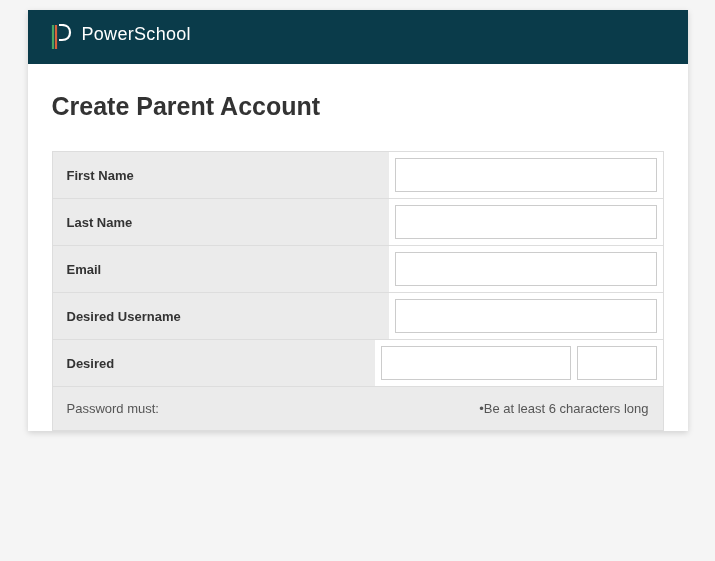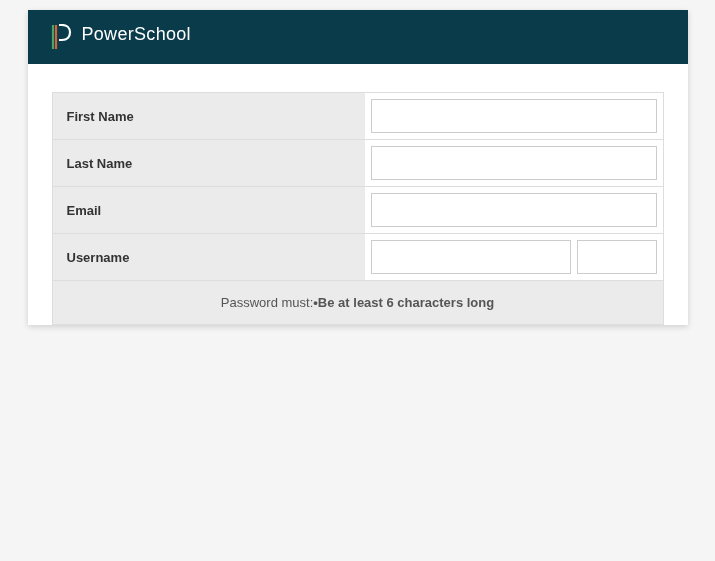--- a/index.html
+++ b/index.html
@@ -59,21 +59,21 @@
       border-collapse: collapse;
     }
     .form-row {
       display: flex;
       border-bottom: 1px solid #dddddd;
     }
     .form-row:last-child {
       border-bottom: none;
     }
     .label-cell {
-      width: 312px;
+      width: 336px;
       background: #ebebeb;
       padding: 14px 14px;
       font-size: 13px;
       font-weight: bold;
       color: #333333;
       display: flex;
       align-items: center;
     }
     .input-cell {
       flex: 1;
@@ -102,46 +102,47 @@
       height: 34px;
       border: 1px solid #cccccc;
       background: #ffffff;
     }
     .hint-row {
       display: flex;
       background: #ebebeb;
       padding: 14px 14px;
       font-size: 13px;
       color: #555555;
-      justify-content: center;
+      justify-content: space-between;
       border-top: none;
     }
     .hint-label {
       font-weight: normal;
     }
     .hint-rule {
-      font-weight: bold;
+      font-weight: normal;
     }
   </style>
 </head>
 <body>
 
 <div class="container">
   <div class="header">
     <span class="logo-icon">
       <svg width="22" height="26" viewBox="0 0 22 26">
         <path d="M 3 1 L 3 25" stroke="#4aa564" stroke-width="2.2" fill="none"></path>
         <path d="M 6 1 L 6 25" stroke="#d9623b" stroke-width="2.2" fill="none"></path>
         <path d="M 9 1 L 12 1 C 17 1 20 4 20 8.5 C 20 13 17 16 12 16 L 9 16" stroke="#ffffff" stroke-width="2.2" fill="none"></path>
       </svg>
     </span>
     <span class="brand-name">PowerSchool</span>
   </div>
 
   <div class="content">
+    <h1 class="page-title">Create Parent Account</h1>
 
     <div class="form-table">
 
       <div class="form-row">
         <div class="label-cell">First Name</div>
         <div class="input-cell">
           <input type="text" class="text-input" value="" style="">
         </div>
       </div>
 
@@ -152,23 +153,29 @@
         </div>
       </div>
 
       <div class="form-row">
         <div class="label-cell">Email</div>
         <div class="input-cell">
           <input type="text" class="text-input" value="" style="">
         </div>
       </div>
 
+      <div class="form-row">
+        <div class="label-cell">Desired Username</div>
+        <div class="input-cell">
+          <input type="text" class="text-input" value="" style="">
+        </div>
+      </div>
 
       <div class="form-row">
-        <div class="label-cell">Username</div>
+        <div class="label-cell">Desired</div>
         <div class="input-cell">
           <input type="password" class="password-main" value="" style="">
           <div class="password-indicator"></div>
         </div>
       </div>
 
 
       <div class="hint-row">
         <span class="hint-label">Password must:</span>
         <span class="hint-rule">•Be at least 6 characters long</span>

